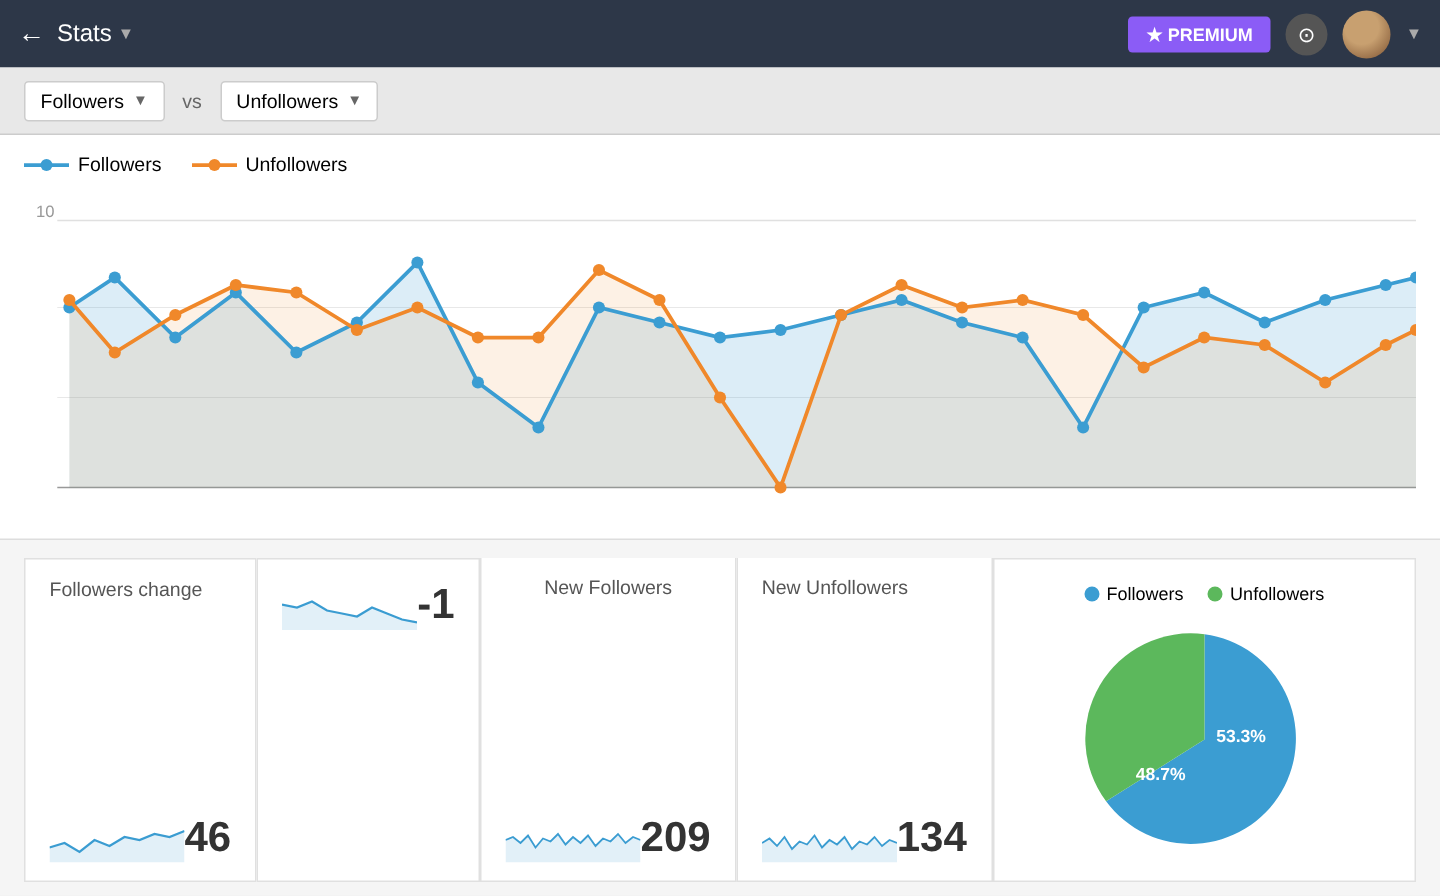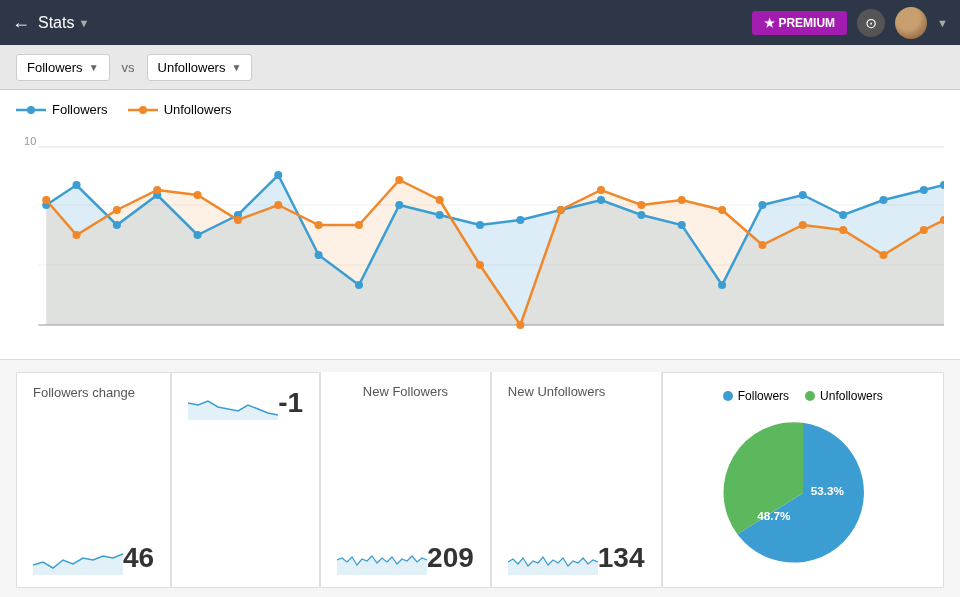--- a/index.html
+++ b/index.html
@@ -34,21 +34,21 @@
       display: flex;
       align-items: center;
       gap: 4px;
     }
     .header-right {
       display: flex;
       align-items: center;
       gap: 10px;
     }
     .premium-btn {
-      background: #a21caf;
+      background: #8b5cf6;
       color: white;
       border: none;
       padding: 5px 12px;
       border-radius: 3px;
       font-size: 12px;
       font-weight: bold;
       cursor: pointer;
       display: flex;
       align-items: center;
       gap: 4px;

